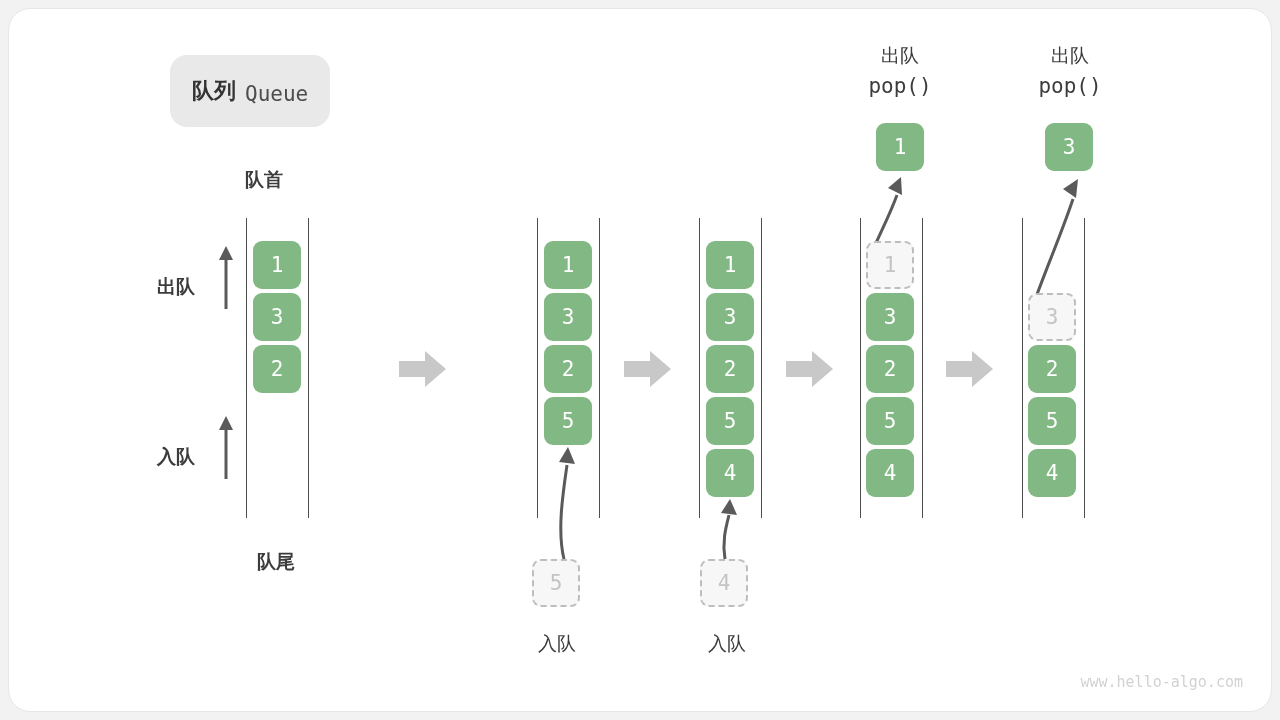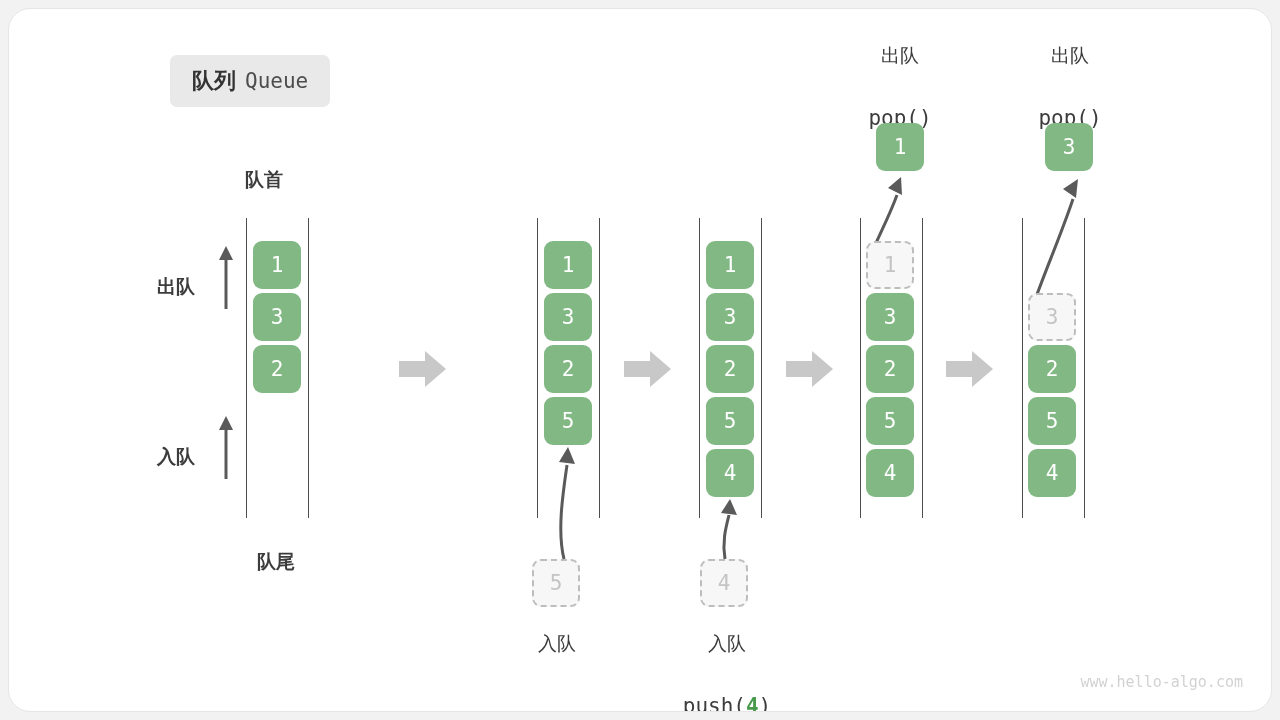--- a/index.html
+++ b/index.html
@@ -16,24 +16,24 @@
     border:1px solid #e6e6e6;
     border-radius:22px;
     box-sizing:border-box;
     overflow:hidden;
   }
   .abs{position:absolute;}
 
   
   #title-chip{
     left:161px;top:46px;
-    padding:11px 22px;
+    padding:21px 22px;
     background:#e9e9e9;
-    border-radius:7px;
-    display:flex;align-items:center;gap:9px;
+    border-radius:17px;
+    display:flex;align-items:flex-end;gap:9px;
     white-space:nowrap;
   }
   #title-chip .cn{
     font-size:22px;font-weight:bold;color:#333333;
     font-family:"DejaVu Sans","Liberation Sans",sans-serif;
   }
   #title-chip .en{
     font-size:21px;color:#4d4d4d;
     font-family:"DejaVu Sans Mono","Liberation Mono",monospace;
   }
@@ -48,21 +48,21 @@
     text-align:center;white-space:nowrap;line-height:1.55;
   }
   .caption .cn{
     display:block;
     font-family:"DejaVu Sans","Liberation Sans",sans-serif;
     font-size:19px;color:#3c3c3c;
   }
   .caption .mono{
     display:block;
     font-family:"DejaVu Sans Mono","Liberation Mono",monospace;
-    font-size:21px;color:#3c3c3c;margin-top:32px;
+    font-size:21px;color:#3c3c3c;
   }
   .caption .mono .num{color:#4a9a4d;font-weight:bold;}
 
   
   .rail{
     width:1px;background:#4d4d4d;
   }
 
   
   .box{
@@ -159,21 +159,20 @@
   <div class="abs box filled" style="left:697px;top:440px;">4</div>
 
   <div class="abs box ghost" style="left:691px;top:550px;">4</div>
   <svg class="abs" style="left:702px;top:488px;" width="30" height="64">
     <path d="M14,62 C11,44 15,30 18,18" stroke="#5a5a5a" stroke-width="3" fill="none"></path>
     <polygon points="19,2 10,16 26,18" fill="#5a5a5a"></polygon>
   </svg>
 
   <div class="abs caption" style="left:635px;top:620px;width:166px;">
     <span class="cn">入队</span>
-    <span class="mono"><span>push(</span><span class="num">4</span><span>)</span></span>
   </div>
 
   <svg class="abs blockarrow" style="left:777px;top:340px;" viewBox="0 0 48 40">
     <polygon points="0,12 26,12 26,2 47,20 26,38 26,28 0,28" fill="#c8c8c8"></polygon>
   </svg>
 
   <div class="abs caption" style="left:808px;top:32px;width:166px;">
     <span class="cn">出队</span>
     <span class="mono">pop()</span>
   </div>

